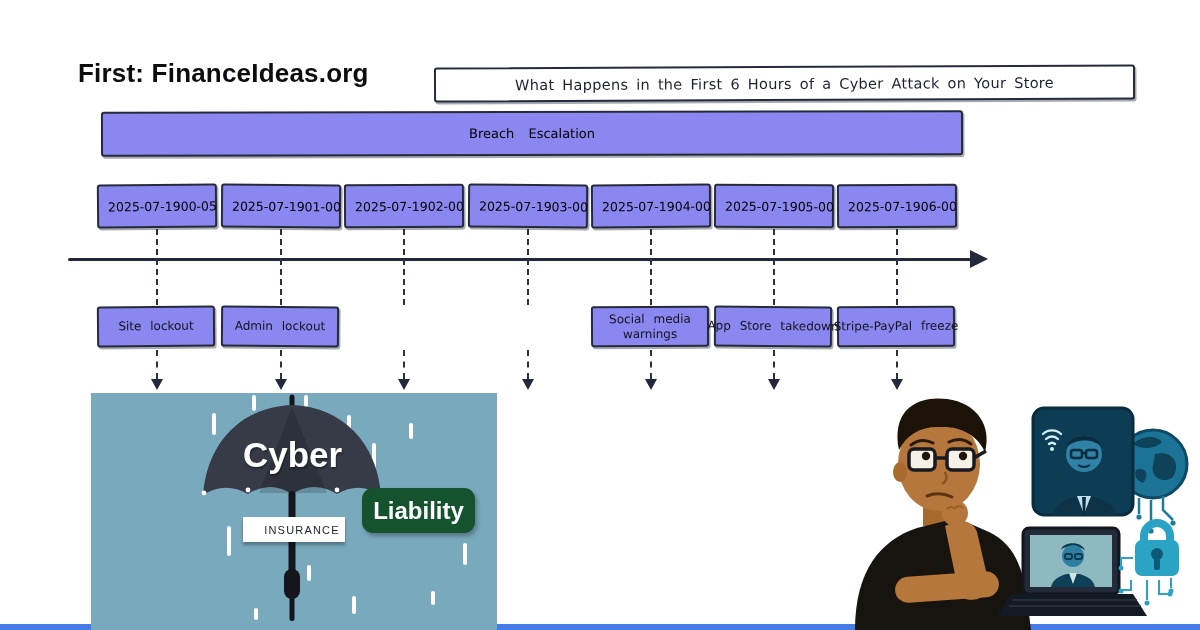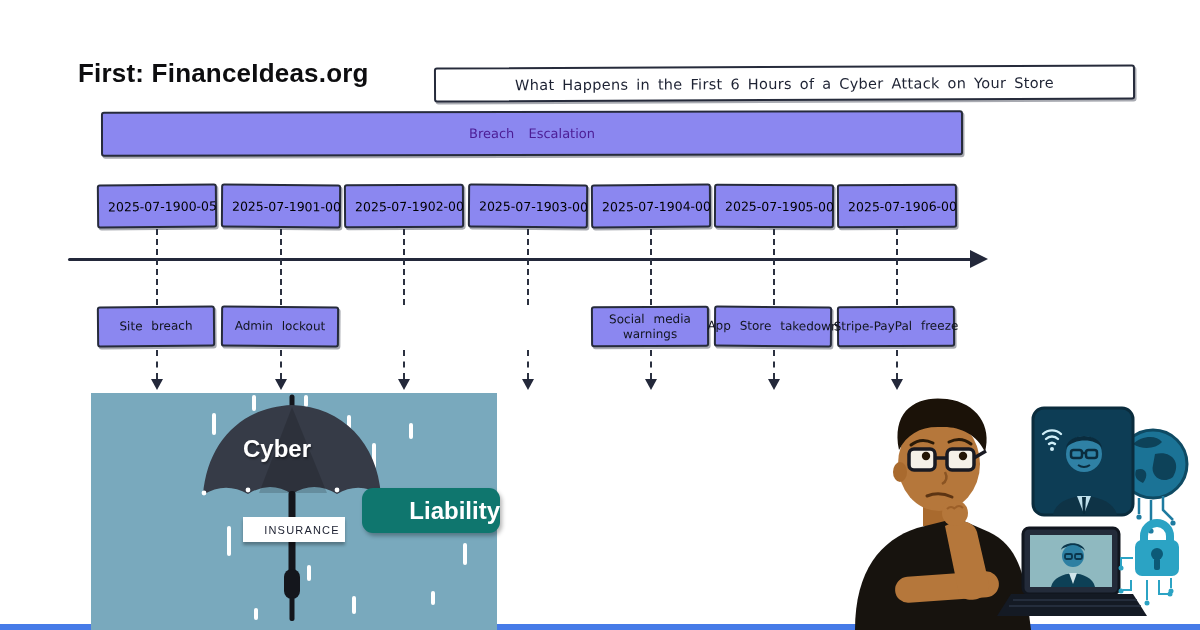--- a/index.html
+++ b/index.html
@@ -13,49 +13,49 @@
 
   
   .sketch{border:2px solid #262b3b;border-radius:3px;
           box-shadow:1.5px 2px 0 0 rgba(38,43,59,.40);}
   .titlebox{left:434px;top:66px;width:697px;height:31px;background:#ffffff;
             transform:rotate(-.25deg);display:flex;align-items:center;justify-content:center;}
   .titlebox span{font-size:14.5px;font-weight:500;word-spacing:3px;letter-spacing:.3px;}
 
   .banner{left:101px;top:111px;width:858px;height:41px;background:#8b87f0;
           display:flex;align-items:center;justify-content:center;transform:rotate(-.1deg);}
-  .banner span{font-size:13px;font-weight:500;word-spacing:10px;color:#4c1d95;}
+  .banner span{font-size:13px;font-weight:500;word-spacing:10px;color:#000000;}
 
   .tsbox{top:184px;width:120px;height:44px;background:#8b87f0;display:flex;
          align-items:center;justify-content:space-between;padding:0 9px;box-sizing:border-box;}
   .tsbox span{font-size:12.5px;font-weight:500;color:#000000;white-space:nowrap;}
 
   .evbox{top:306px;width:118px;height:41px;background:#8b87f0;display:flex;
          align-items:center;justify-content:center;text-align:center;box-sizing:border-box;padding:0 3px;}
   .evbox span{font-size:12px;line-height:1.18;font-weight:500;color:#12151f;word-spacing:5px;}
   .evbox.nowrap span{white-space:nowrap;}
 
   
   .hline{left:68px;top:258px;width:905px;height:3px;background:#23283a;border-radius:2px;}
   .hhead{left:970px;top:250px;width:0;height:0;border-top:9px solid transparent;
          border-bottom:9px solid transparent;border-left:18px solid #23283a;}
   .vdash{width:0;border-left:2px dashed #2b3140;}
   .dhead{width:0;height:0;border-left:6px solid transparent;border-right:6px solid transparent;
          border-top:11px solid #23283a;}
 
   
   .umbpanel{left:91px;top:393px;width:406px;height:237px;background:#79a9bd;}
-  .cyber-word{left:152px;top:42px;font-size:24px;font-weight:800;color:#ffffff;
+  .cyber-word{left:152px;top:42px;font-size:35px;font-weight:800;color:#ffffff;
               font-family:"Liberation Sans",sans-serif;text-shadow:1px 2px 2px rgba(0,0,0,.35);}
   .ins-sign{left:152px;top:124px;width:102px;height:25px;background:#ffffff;
             box-shadow:0 3px 3px rgba(0,0,0,.3);display:flex;align-items:center;justify-content:center;}
   .ins-sign span{font-size:11px;font-weight:400;letter-spacing:1.2px;color:#1c2030;
                  font-family:"Liberation Sans",sans-serif;margin-left:16px;}
-  .liab-tag{left:271px;top:95px;width:138px;height:45px;background:#0f766e;border-radius:11px;
-            display:flex;align-items:center;justify-content:flex-end;box-shadow:2px 3px 4px rgba(0,0,0,.3);}
+  .liab-tag{left:271px;top:95px;width:113px;height:45px;background:#14532d;border-radius:11px;
+            display:flex;align-items:center;justify-content:center;box-shadow:2px 3px 4px rgba(0,0,0,.3);}
   .liab-tag span{font-size:24px;font-weight:700;color:#ffffff;font-family:"Liberation Sans",sans-serif;}
   .rain{position:absolute;width:4px;background:#ffffff;border-radius:3px;}
 
   .cartoon{left:855px;top:392px;}
   .bottom-strip{left:0;top:624px;width:1200px;height:6px;background:#467be8;}
 </style>
 </head>
 <body>
 
 <div class="stage">
@@ -105,21 +105,21 @@
 
   <div class="abs vdash" style="left:156px;top:229px;height:76px"></div>
   <div class="abs vdash" style="left:280px;top:229px;height:76px"></div>
   <div class="abs vdash" style="left:403px;top:229px;height:76px"></div>
   <div class="abs vdash" style="left:527px;top:229px;height:76px"></div>
   <div class="abs vdash" style="left:650px;top:229px;height:76px"></div>
   <div class="abs vdash" style="left:773px;top:229px;height:76px"></div>
   <div class="abs vdash" style="left:896px;top:229px;height:76px"></div>
 
   <div class="abs sketch evbox" style="left:97px;transform:rotate(-.5deg)">
-    <span>Site breach</span>
+    <span>Site lockout</span>
   </div>
   <div class="abs sketch evbox" style="left:221px;transform:rotate(.4deg)">
     <span>Admin lockout</span>
   </div>
   <div class="abs sketch evbox" style="left:591px;transform:rotate(-.3deg)">
     <span>Social media warnings</span>
   </div>
   <div class="abs sketch evbox nowrap" style="left:714px;transform:rotate(.4deg)">
     <span>App Store takedown</span>
   </div>

